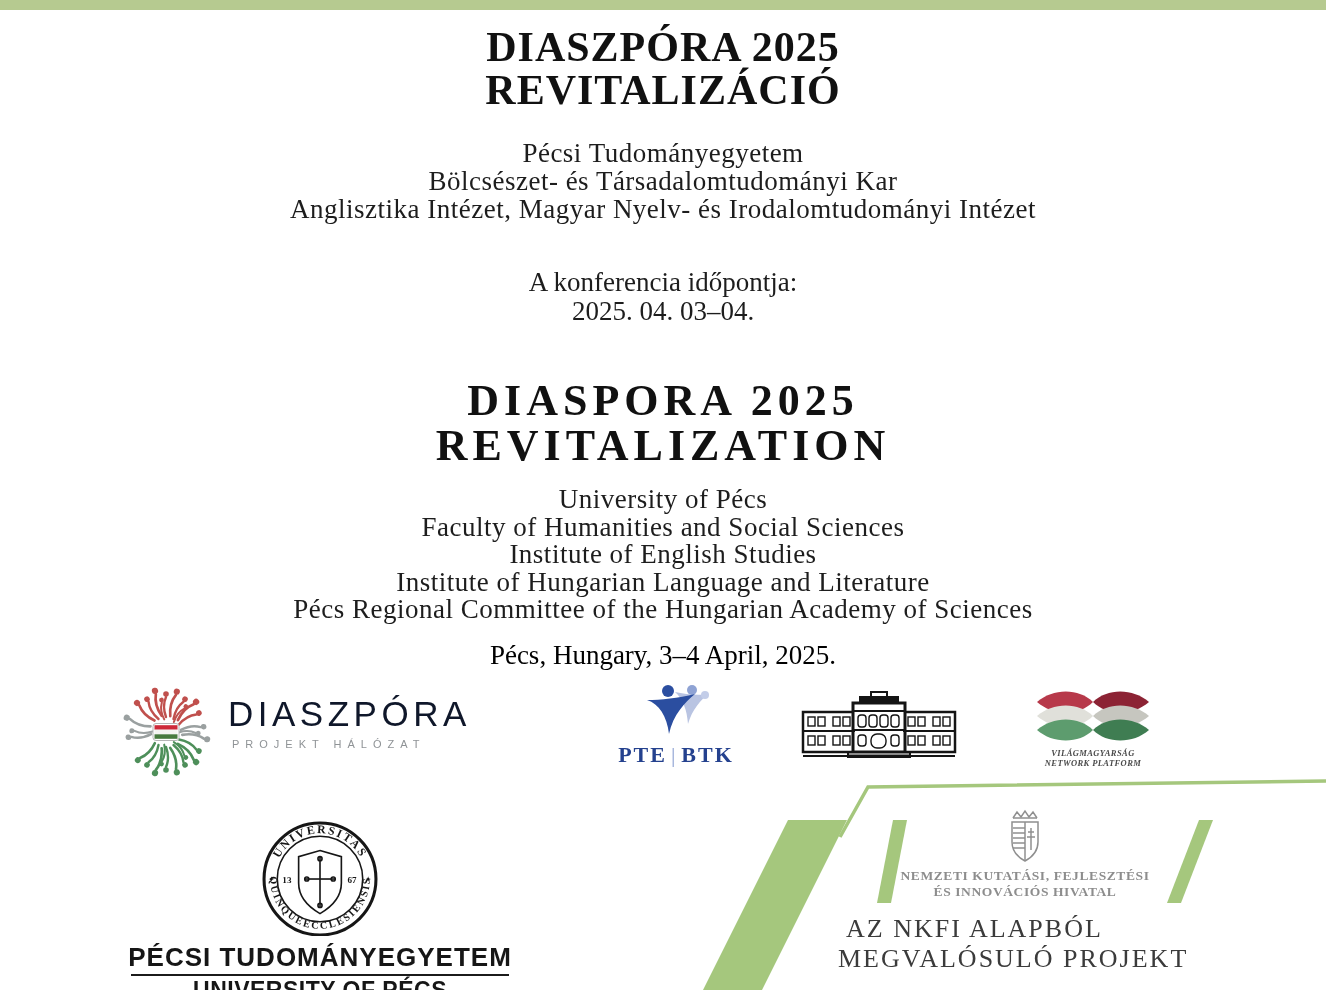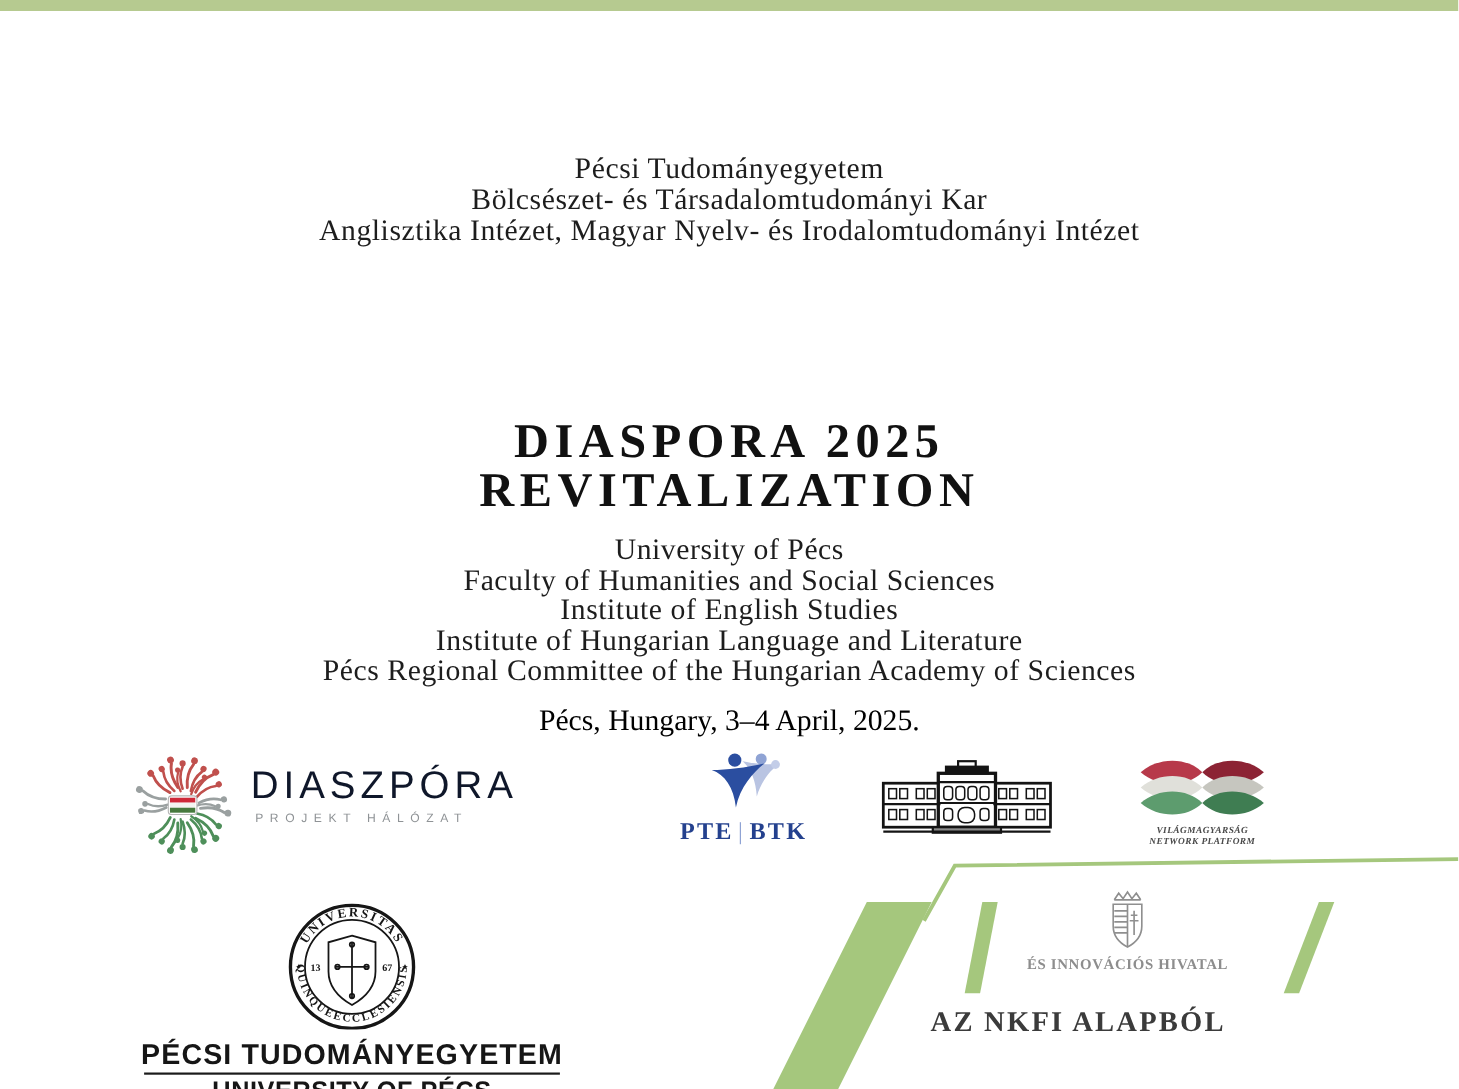--- a/index.html
+++ b/index.html
@@ -41,38 +41,46 @@
   .up-divider{width:378px;border-top:2px solid #1b1b1b;margin:1px auto 1px auto;}
   .up-name-en{font-family:"Liberation Sans",sans-serif;font-weight:bold;font-size:23px;
               letter-spacing:.5px;color:#161616;}
 
   
   .nkfi-frame{position:absolute;left:700px;top:775px;}
   .nkfi-office{position:absolute;left:860px;top:808px;width:330px;text-align:center;}
   .nkfi-office-line{font-weight:bold;font-size:13.5px;line-height:16px;letter-spacing:.6px;color:#8d8d8d;}
   .nkfi-project{position:absolute;left:838px;top:914px;width:400px;}
   .nkfi-project-line{font-size:26px;line-height:30px;letter-spacing:2px;color:#3b3b3b;}
-  .nkfi-project-line.l1{padding-left:8px;font-weight:bold;}
+  .nkfi-project-line.l1{padding-left:8px;}
 
   .seal-text{font-weight:bold;letter-spacing:2px;}
 </style>
 </head>
 <body>
 
 <div class="poster">
 
   <div class="top-strip"></div>
 
+  <div class="center-text hu-title">
+    <div>DIASZPÓRA 2025</div>
+    <div>REVITALIZÁCIÓ</div>
+  </div>
 
   <div class="center-text hu-org">
     <div>Pécsi Tudományegyetem</div>
     <div>Bölcsészet- és Társadalomtudományi Kar</div>
     <div>Anglisztika Intézet, Magyar Nyelv- és Irodalomtudományi Intézet</div>
   </div>
 
+  <div class="center-text hu-date">
+    <div>A konferencia időpontja:</div>
+    <div>2025. 04. 03–04.</div>
+  </div>
 
   <div class="center-text en-title">
     <div>DIASPORA 2025</div>
     <div>REVITALIZATION</div>
   </div>
 
   <div class="center-text en-org">
     <div>University of Pécs</div>
     <div>Faculty of Humanities and Social Sciences</div>
     <div>Institute of English Studies</div>
@@ -256,20 +264,22 @@
         <line x1="6" y1="20" x2="18" y2="20"></line>
           <line x1="6" y1="25" x2="18" y2="25"></line>
         <line x1="6" y1="30" x2="18" y2="30"></line>
           <line x1="6" y1="35" x2="18" y2="35"></line>
         <line x1="6" y1="40" x2="18" y2="40"></line>
         <line x1="24" y1="20" x2="24" y2="42"></line>
         <line x1="21" y1="24" x2="27" y2="24"></line>
           <line x1="20" y1="29" x2="28" y2="29"></line>
       </g>
     </svg>
+    <div class="nkfi-office-line">NEMZETI KUTATÁSI, FEJLESZTÉSI</div>
     <div class="nkfi-office-line">ÉS INNOVÁCIÓS HIVATAL</div>
   </div>
 
   <div class="nkfi-project">
     <div class="nkfi-project-line l1">AZ NKFI ALAPBÓL</div>
+    <div class="nkfi-project-line">MEGVALÓSULÓ PROJEKT</div>
   </div>
 
 </div>
 
 </body></html>

